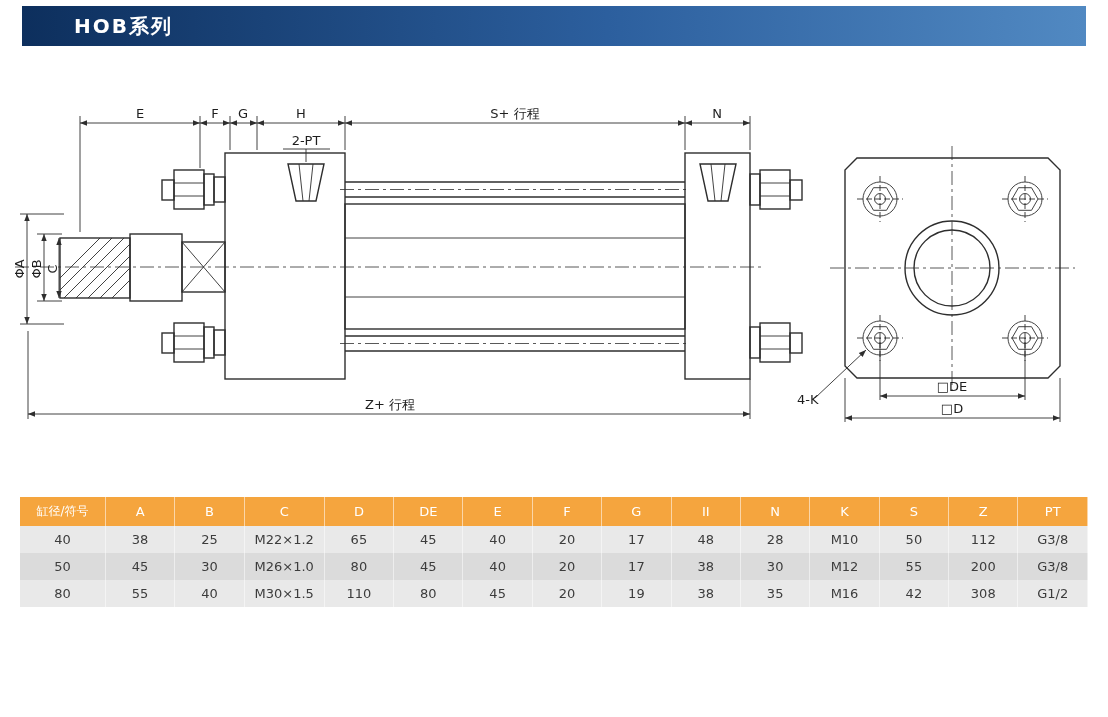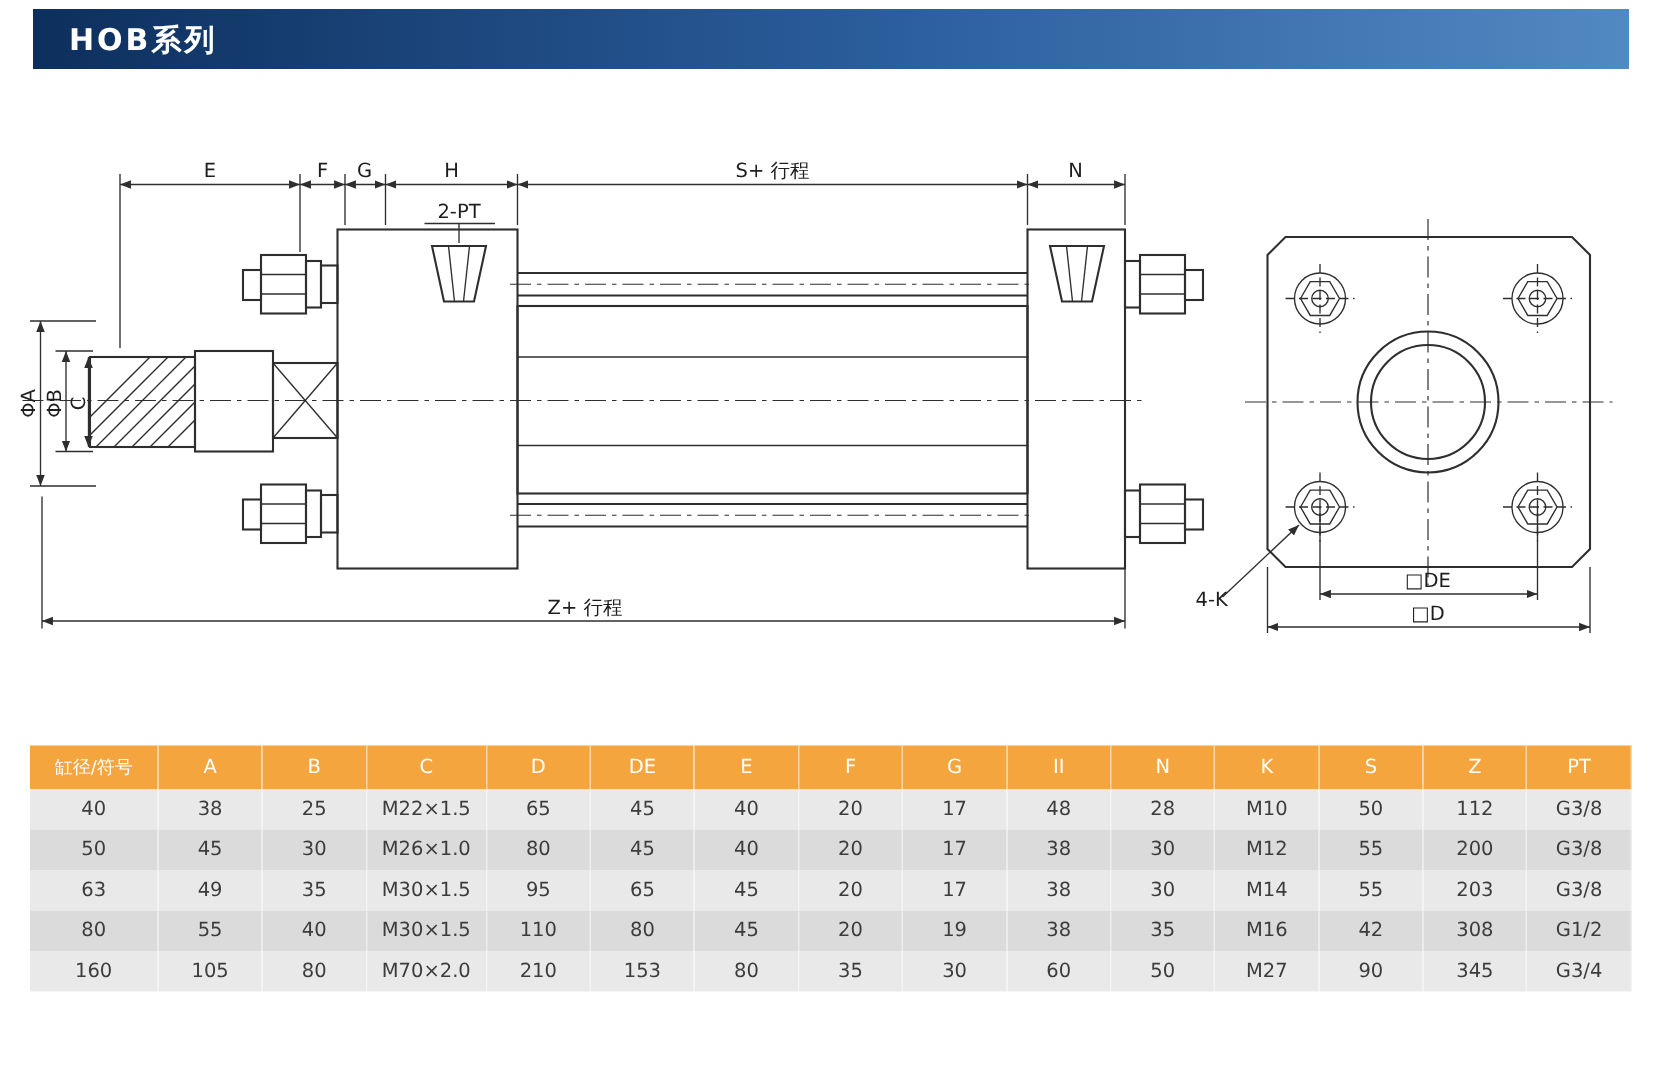--- a/index.html
+++ b/index.html
@@ -7,21 +7,21 @@
   body {
     width:1108px; height:717px; overflow:hidden;
     font-family:"DejaVu Sans","Liberation Sans",sans-serif;
   }
   .title-bar {
     margin:6px 22px 0 22px; height:40px;
     background:linear-gradient(90deg,
       var(--header-grad-1,#0d2f5d) 0%,
       var(--header-grad-2,#2c5f9e) 55%,
       var(--header-grad-3,#5189c2) 100%);
-    display:flex; align-items:center; padding-left:24px;
+    display:flex; align-items:center; padding-left:52px;
   }
   .title-text { color:#ffffff; font-size:20px; font-weight:bold; letter-spacing:2px; }
   .drawing { width:1108px; height:445px; }
 
   
   .ol { fill:none; stroke:#2e2e2e; stroke-width:1.4; }
   .tl { fill:none; stroke:#2e2e2e; stroke-width:0.9; }
   .cl { fill:none; stroke:#2e2e2e; stroke-width:0.8; stroke-dasharray:14 4 3 4; }
   svg text { font-size:13px; fill:#1e1e1e; }
 
@@ -283,21 +283,21 @@
             <th>S</th>
             <th>Z</th>
             <th>PT</th>
           </tr>
       </thead>
       <tbody>
           <tr>
             <td>40</td>
             <td>38</td>
             <td>25</td>
-            <td>M22×1.5</td>
+            <td>M22×1.2</td>
             <td>65</td>
             <td>45</td>
             <td>40</td>
             <td>20</td>
             <td>17</td>
             <td>48</td>
             <td>28</td>
             <td>M10</td>
             <td>50</td>
             <td>112</td>
@@ -314,67 +314,33 @@
             <td>20</td>
             <td>17</td>
             <td>38</td>
             <td>30</td>
             <td>M12</td>
             <td>55</td>
             <td>200</td>
             <td>G3/8</td>
           </tr>
           <tr>
-            <td>63</td>
-            <td>49</td>
-            <td>35</td>
-            <td>M30×1.5</td>
-            <td>95</td>
-            <td>65</td>
-            <td>45</td>
-            <td>20</td>
-            <td>17</td>
-            <td>38</td>
-            <td>30</td>
-            <td>M14</td>
-            <td>55</td>
-            <td>203</td>
-            <td>G3/8</td>
-          </tr>
-          <tr>
             <td>80</td>
             <td>55</td>
             <td>40</td>
             <td>M30×1.5</td>
             <td>110</td>
             <td>80</td>
             <td>45</td>
             <td>20</td>
             <td>19</td>
             <td>38</td>
             <td>35</td>
             <td>M16</td>
             <td>42</td>
             <td>308</td>
             <td>G1/2</td>
           </tr>
-          <tr>
-            <td>160</td>
-            <td>105</td>
-            <td>80</td>
-            <td>M70×2.0</td>
-            <td>210</td>
-            <td>153</td>
-            <td>80</td>
-            <td>35</td>
-            <td>30</td>
-            <td>60</td>
-            <td>50</td>
-            <td>M27</td>
-            <td>90</td>
-            <td>345</td>
-            <td>G3/4</td>
-          </tr>
         </tbody>
     </table>
   </div>
 
 </div>
 
 </body></html>

